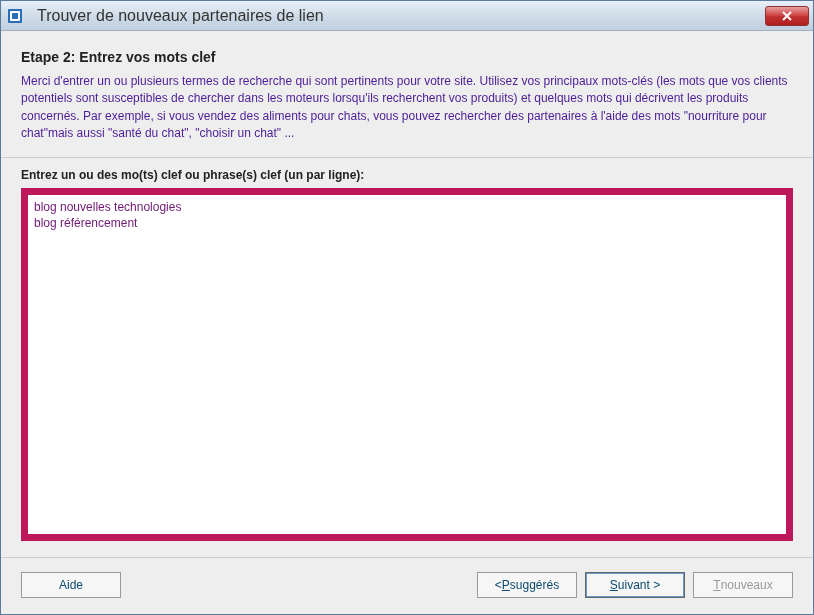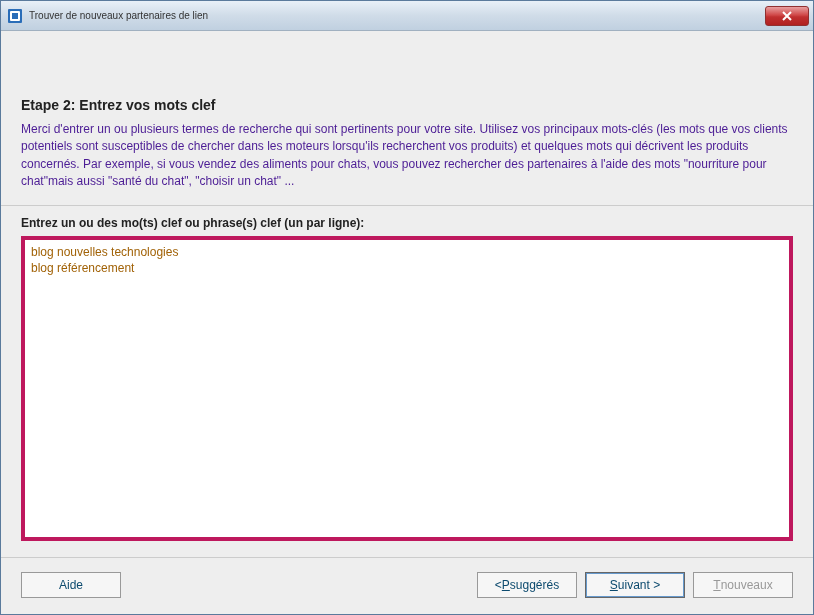--- a/index.html
+++ b/index.html
@@ -39,22 +39,23 @@
       width: 16px;
       height: 16px;
       margin-right: 6px;
       display: inline-flex;
       align-items: center;
       justify-content: center;
     }
     
     .titlebar-title {
       flex: 1;
-      font-size: 10px;
+      font-size: 16px;
       color: #333333;
+      margin-left: 8px;
     }
     
     .close-button {
       width: 44px;
       height: 20px;
       background: linear-gradient(to bottom, #e8a0a0 0%, #d04848 45%, #c03030 55%, #b02020 100%);
       border: 1px solid #903030;
       border-radius: 3px;
       display: flex;
       align-items: center;
@@ -71,21 +72,20 @@
       flex: 1;
       display: flex;
       flex-direction: column;
       padding: 0;
     }
     
     .header-section {
       background: #eeeeee;
       padding: 18px 20px 14px 20px;
       border-bottom: 1px solid #cccccc;
-      margin-top: 48px;
     }
     
     .step-title {
       font-size: 14px;
       font-weight: bold;
       color: #222222;
       margin-bottom: 8px;
     }
     
     .step-description {
@@ -128,27 +128,27 @@
     .textarea-wrapper {
       flex: 1;
       display: flex;
       margin-bottom: 16px;
     }
     
     .keywords-textarea {
       width: 100%;
       flex: 1;
       resize: none;
-      border: 4px solid #be185d;
+      border: 7px solid #be185d;
       background: #ffffff;
       font-family: Tahoma, Arial, sans-serif;
       font-size: 12px;
       padding: 4px 6px;
       line-height: 1.35;
-      color: #a16207;
+      color: #701a75;
       outline: none;
     }
     
     .footer-section {
       background: #eeeeee;
       border-top: 1px solid #cccccc;
       padding: 14px 20px 16px 20px;
       display: flex;
       align-items: center;
     }

